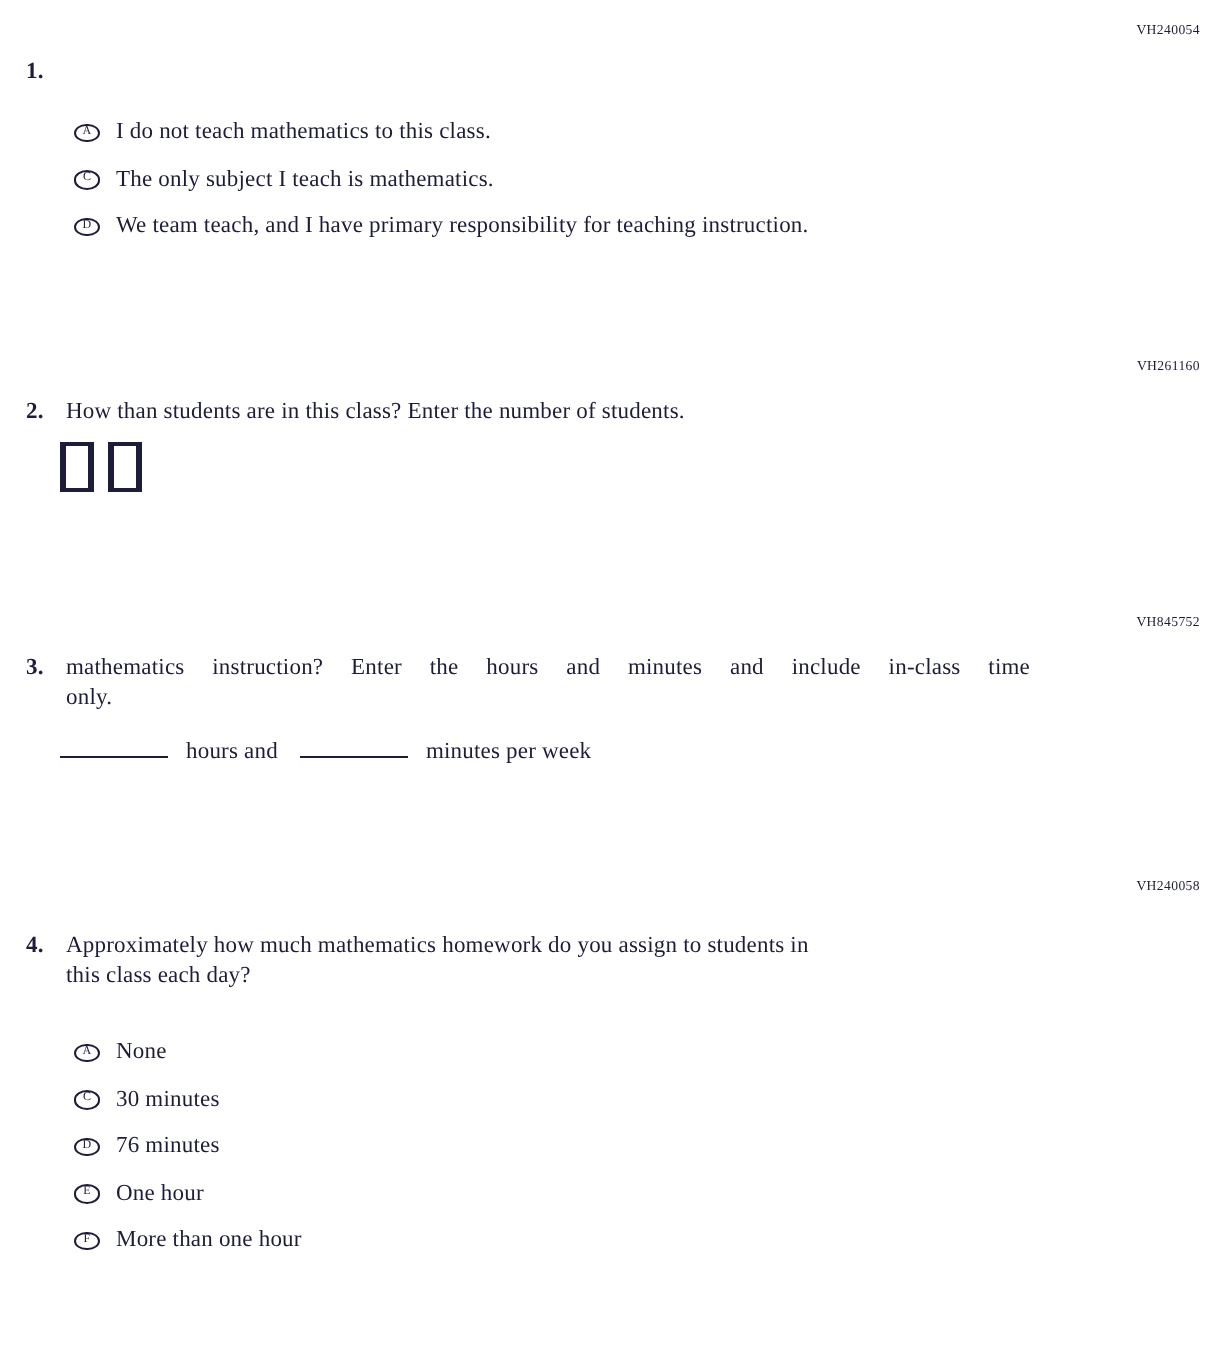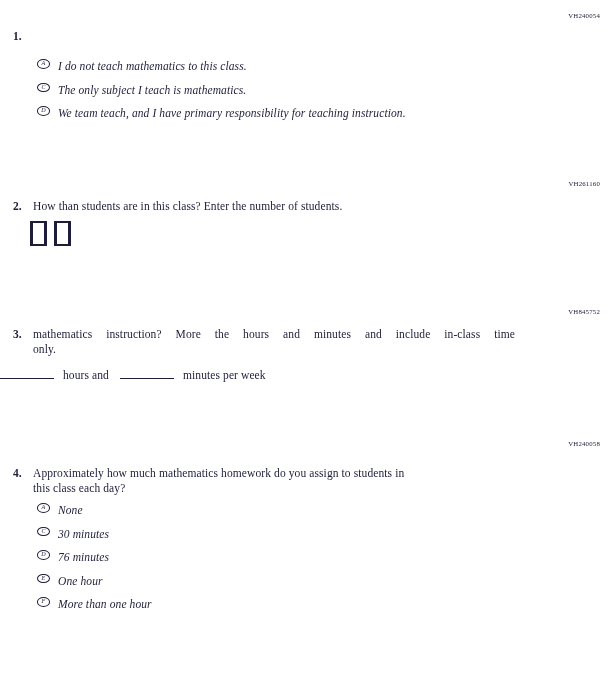--- a/index.html
+++ b/index.html
@@ -21,24 +21,24 @@
     letter-spacing: 0.2px;
   }
   .q-row { display: flex; padding-left: 13px; }
   .q-num { font-weight: bold; width: 20px; flex: none; line-height: 15px; }
   .q-text { width: 482px; line-height: 15px; }
   .q-line { line-height: 15px; }
   .q-line.just { text-align: justify; text-align-last: justify; }
   .options { }
   .option {
     display: flex;
+    align-items: center;
     padding-left: 37px;
     height: 15px;
     margin-bottom: 8.5px;
-    font-style: italic;
   }
   .bubble {
     width: 11px; height: 7.5px;
     border: 1px solid #1d1d3a;
     border-radius: 50%;
     font-size: 6px;
     line-height: 7.5px;
     text-align: center;
     margin-right: 8px;
     flex: none;
@@ -49,21 +49,21 @@
   .digit-boxes { padding-left: 30px; }
   .digit-box {
     display: inline-block;
     width: 11px; height: 21px;
     border-style: solid;
     border-color: #1d1d3a;
     border-width: 2px 3px;
     margin-right: 4px;
     vertical-align: top;
   }
-  .fill-line { height: 16px; white-space: nowrap; }
+  .fill-line { padding-left: 30px; height: 16px; white-space: nowrap; }
   .blank {
     display: inline-block;
     width: 54px; height: 12px;
     border-bottom: 1.2px solid #1d1d3a;
     margin-right: 9px;
     vertical-align: baseline;
   }
   .blank.second { margin-left: 2px; }
   .fill-label { margin-right: 9px; }
   
@@ -71,21 +71,21 @@
   .q1 .q-row { margin-top: 9px; }
   .q1 .options { margin-top: 15px; }
   .q2 .code { margin-top: 58px; }
   .q2 .q-row { margin-top: 11px; }
   .q2 .digit-boxes { margin-top: 7px; }
   .q3 .code { margin-top: 61px; }
   .q3 .q-row { margin-top: 11px; }
   .q3 .fill-line { margin-top: 9px; }
   .q4 .code { margin-top: 57px; }
   .q4 .q-row { margin-top: 18px; }
-  .q4 .options { margin-top: 7px; }
+  .q4 .options { margin-top: 23px; }
 </style>
 </head>
 <body>
 
 <div class="page">
 
   <div class="q-block q1">
     <div class="code">VH240054</div>
     <div class="q-row">
       <span class="q-num">1.</span>
@@ -118,21 +118,21 @@
       <span class="digit-box"></span>
       <span class="digit-box"></span>
     </div>
   </div>
 
   <div class="q-block q3">
     <div class="code">VH845752</div>
     <div class="q-row">
       <span class="q-num">3.</span>
       <div class="q-text">
-        <div class="q-line just">mathematics instruction? More the hours and minutes and include in-class time</div>
+        <div class="q-line just">mathematics instruction? Enter the hours and minutes and include in-class time</div>
         <div class="q-line">only.</div>
       </div>
     </div>
     <div class="fill-line">
       <span class="blank"></span><span class="fill-label">hours and</span><span class="blank second"></span><span class="fill-label">minutes per week</span>
     </div>
   </div>
 
   <div class="q-block q4">
     <div class="code">VH240058</div>

